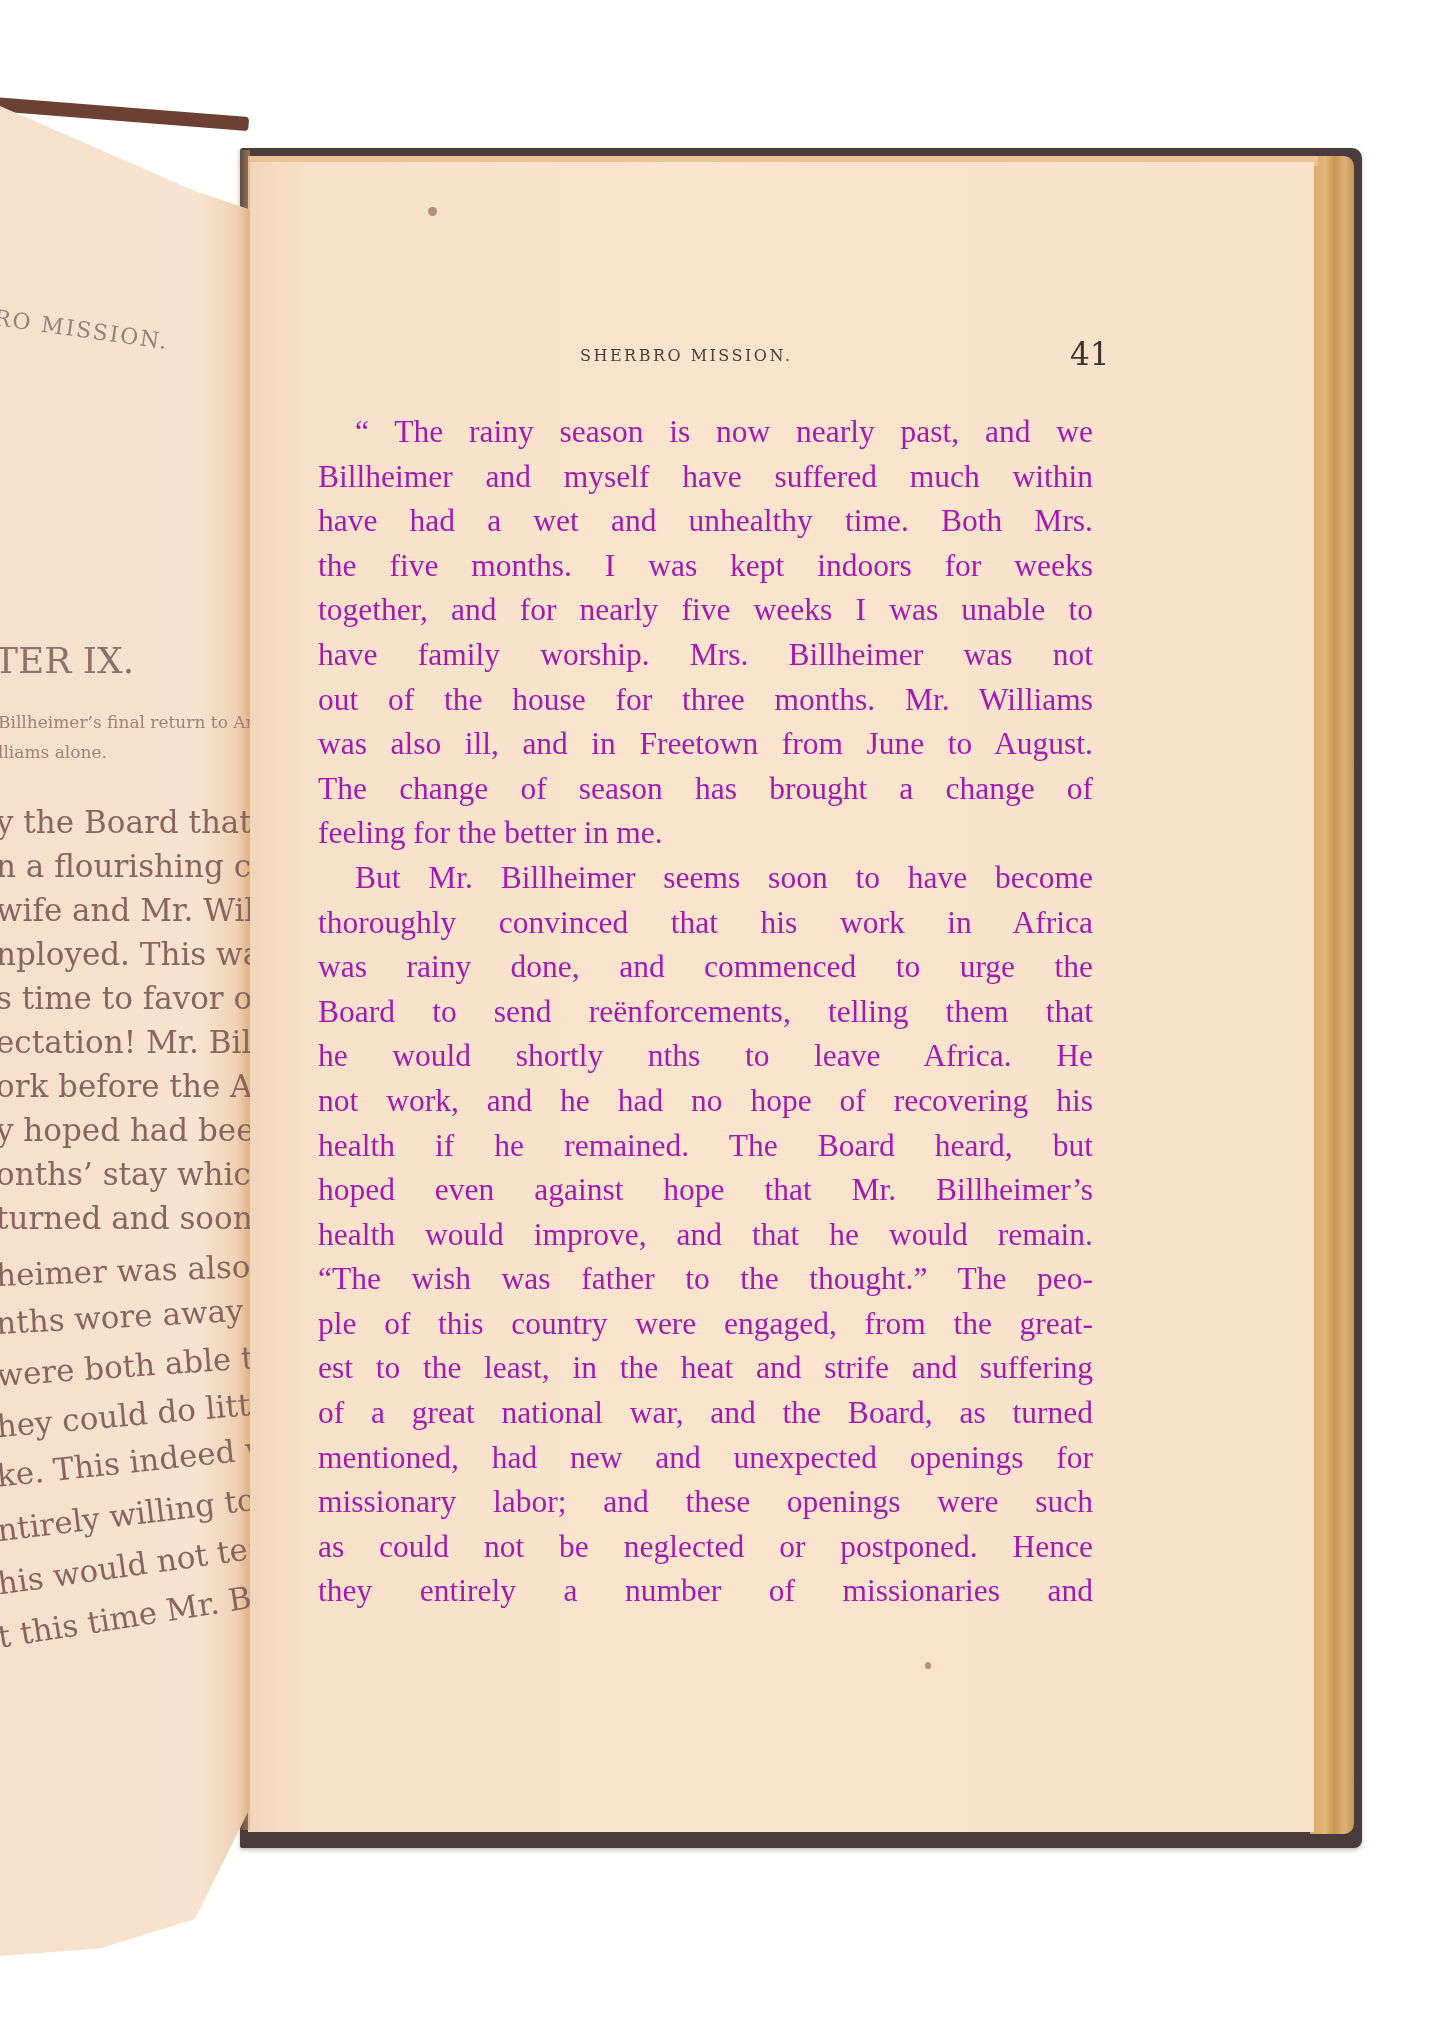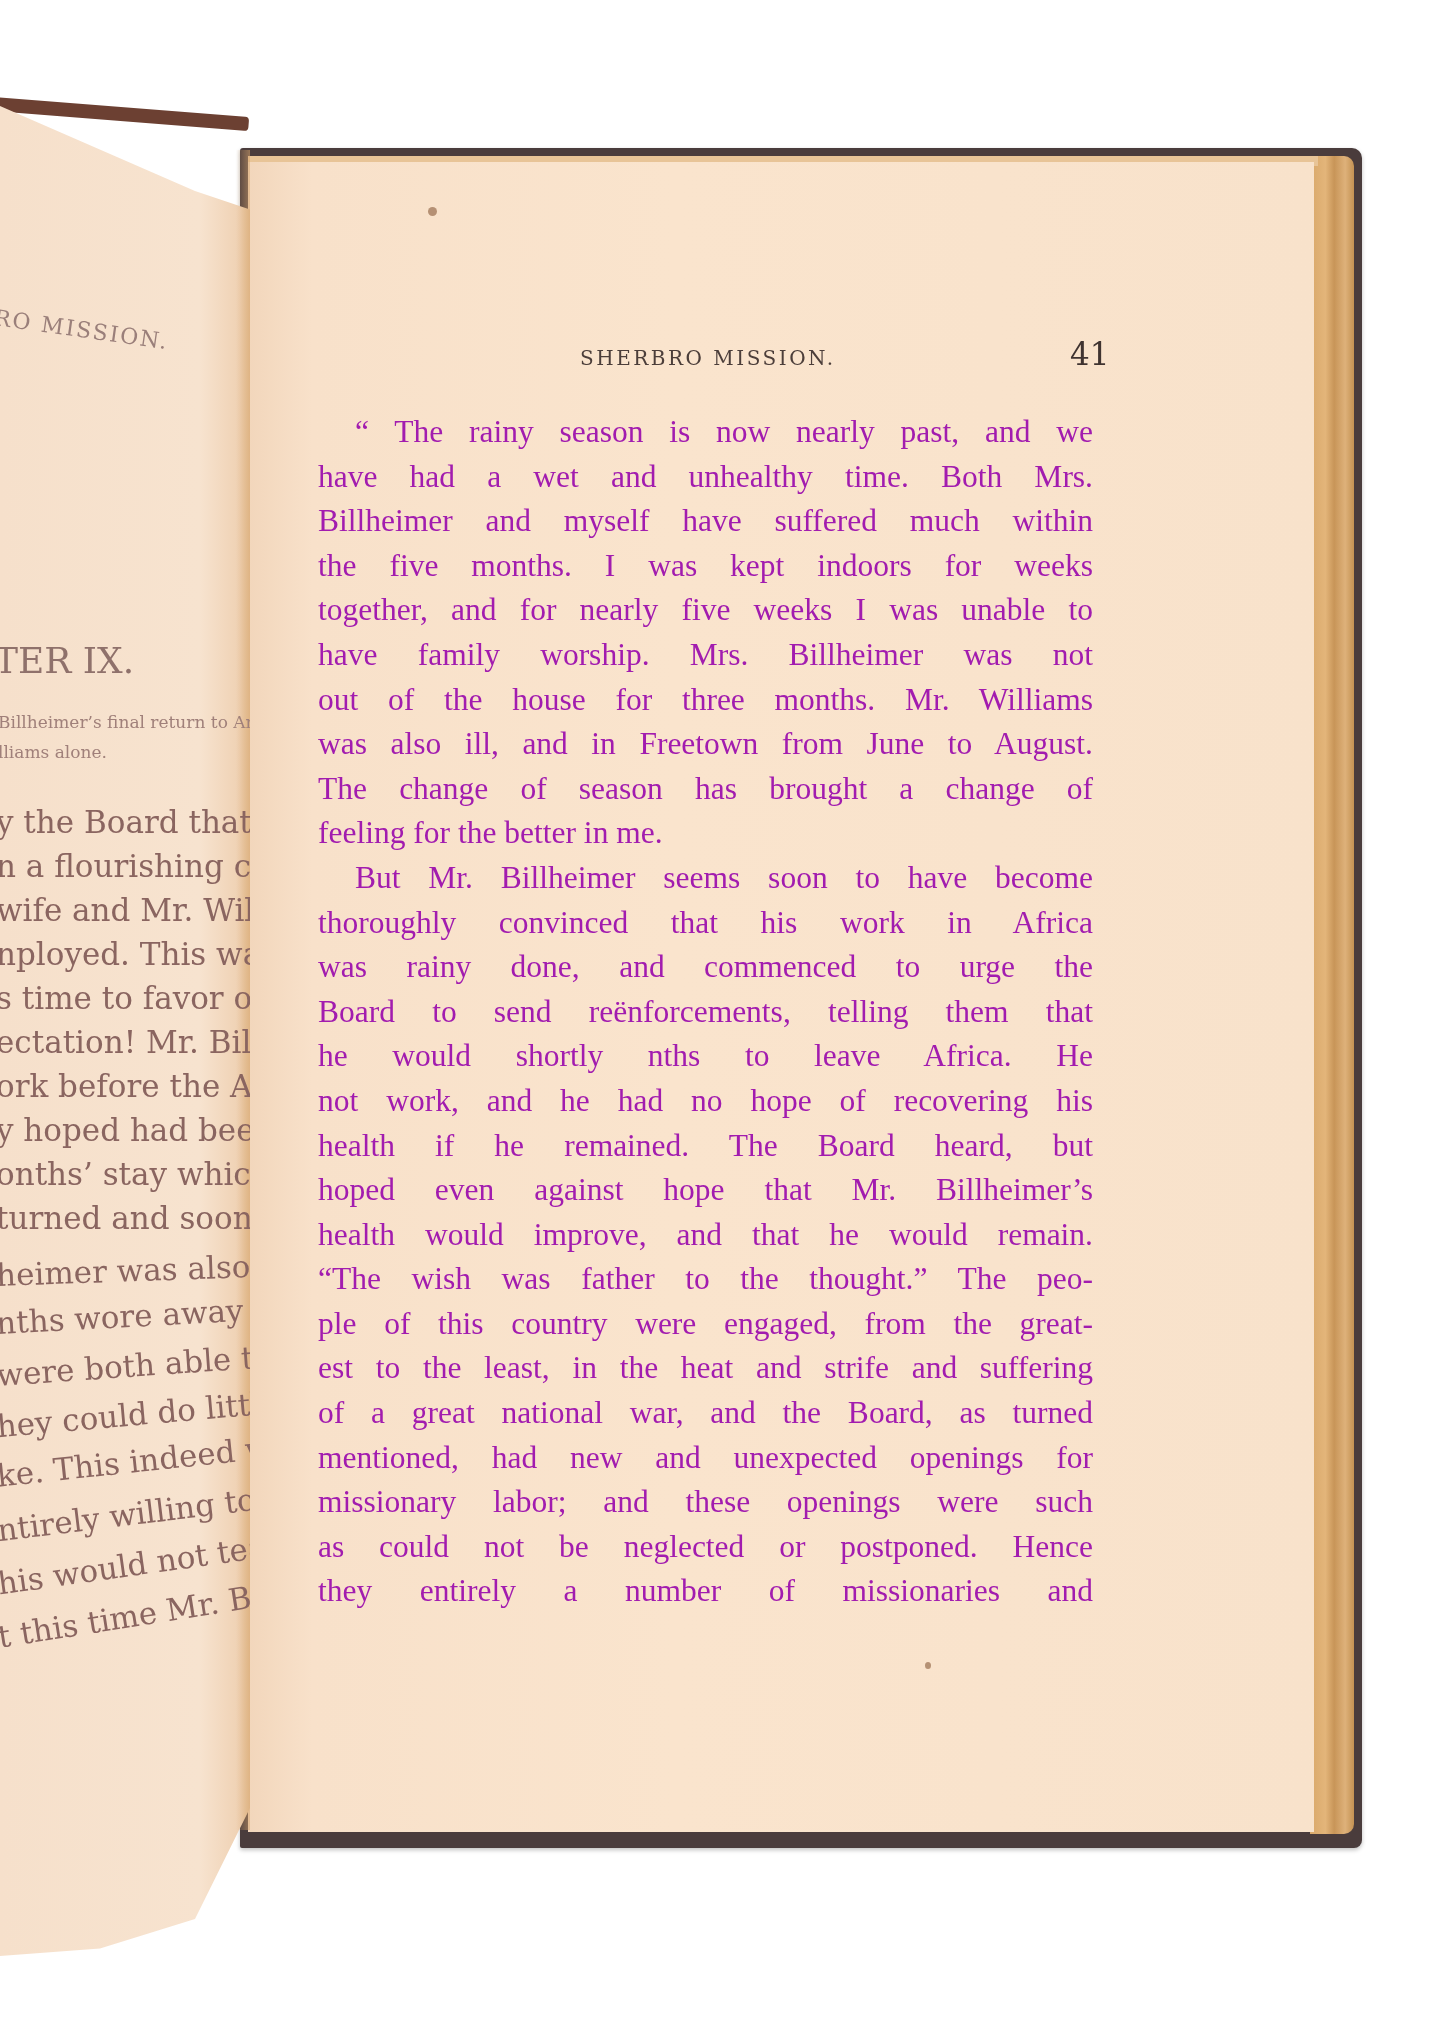--- a/index.html
+++ b/index.html
@@ -61,21 +61,21 @@
   .left-text .summary {
     position: absolute; left: -2px; font-size: 17px; color: #a0807a; white-space: nowrap;
   }
   .left-text .line {
     position: absolute; white-space: nowrap; font-size: 31px; color: #8a6560;
   }
 
   
   .running-head {
     position: absolute; left: 580px; top: 346px;
-    font-size: 20px; letter-spacing: 2.5px; color: #4c3e3a;
+    font-size: 16px; letter-spacing: 2.5px; color: #4c3e3a;
   }
   .page-number {
     position: absolute; left: 1058px; top: 336px;
     font-size: 31px; color: #3f3330; margin-left: 12px;
   }
   .body-text {
     position: absolute; left: 318px; top: 410px; width: 775px;
     font-size: 31.5px; line-height: 44.6px; color: #a21caf;
     font-family: "Liberation Serif", "DejaVu Serif", serif;
   }
@@ -98,22 +98,22 @@
 
   <div class="right-page"></div>
   <div class="foxing" style="left:428px;top:207px;"></div>
   <div class="foxing" style="left:925px;top:1662px;width:6px;height:7px;"></div>
 
   <div class="running-head">SHERBRO MISSION.</div>
   <div class="page-number">41</div>
 
   <div class="body-text">
     <span class="ln indent">“ The rainy season is now nearly past, and we</span>
+    <span class="ln">Billheimer and myself have suffered much within</span>
     <span class="ln">have had a wet and unhealthy time.   Both Mrs.</span>
-    <span class="ln">Billheimer and myself have suffered much within</span>
     <span class="ln">the five months.   I was kept indoors for weeks</span>
     <span class="ln">together, and for nearly five weeks I was unable to</span>
     <span class="ln">have family worship.   Mrs. Billheimer was not</span>
     <span class="ln">out of the house for three months.   Mr. Williams</span>
     <span class="ln">was also ill, and in Freetown from June to August.</span>
     <span class="ln">The change of season has brought a change of</span>
     <span class="ln last">feeling for the better in me.</span>
     <span class="ln indent">But Mr. Billheimer seems soon to have become</span>
     <span class="ln">thoroughly convinced that his work in Africa</span>
     <span class="ln">was rainy done, and commenced to urge the</span>

